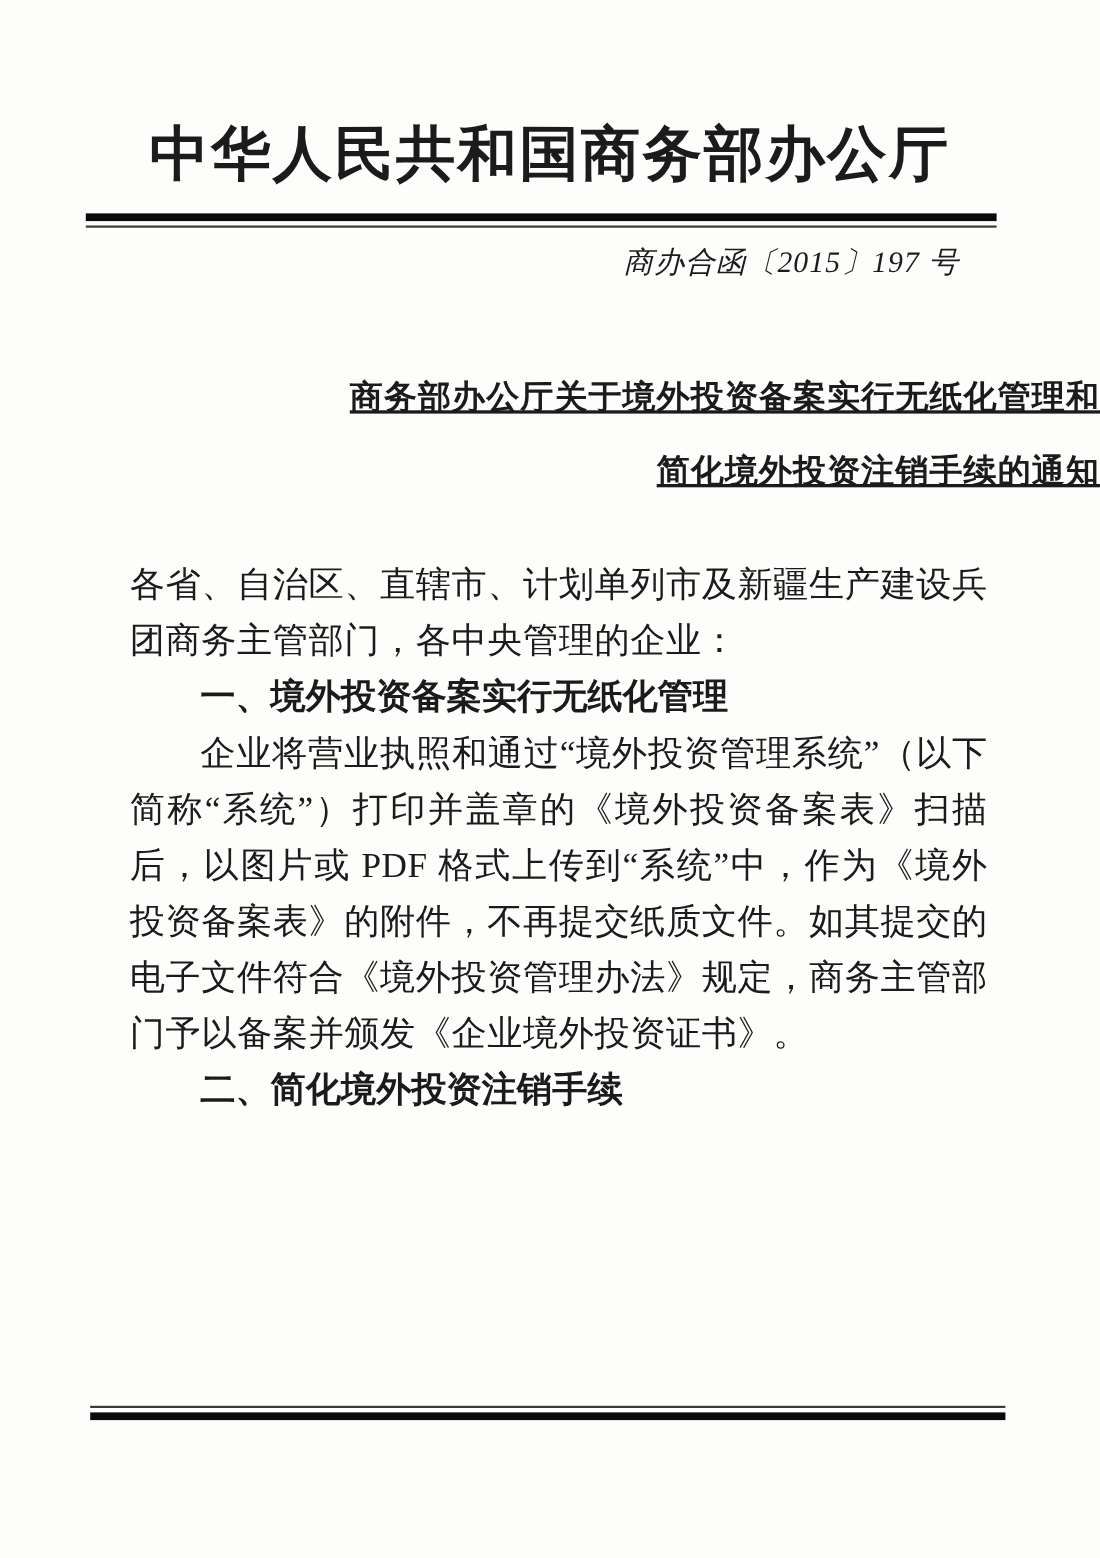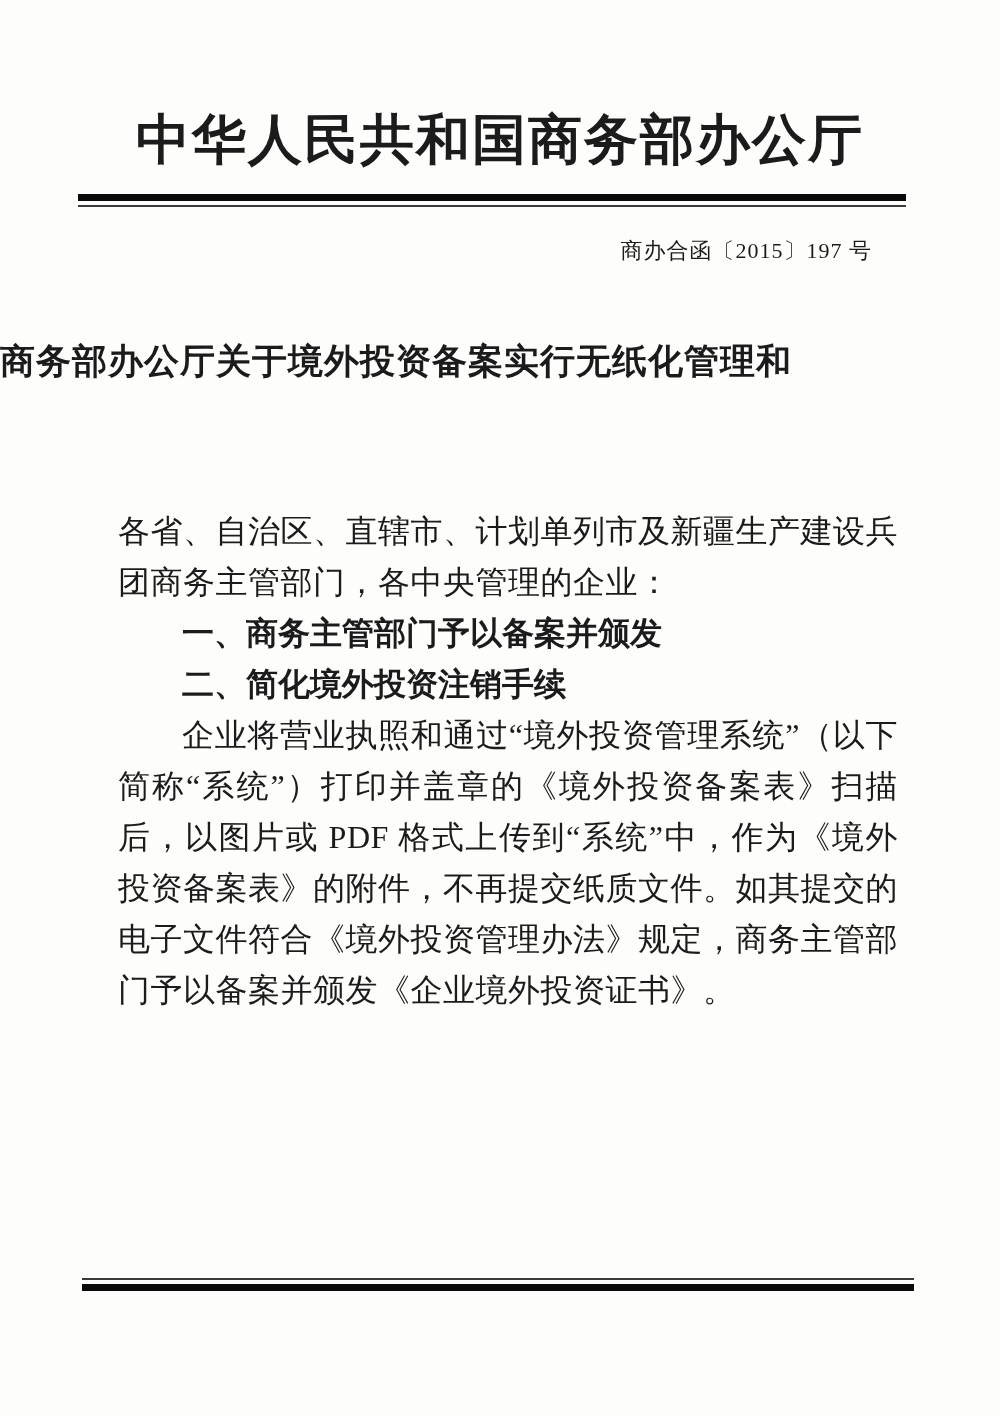--- a/index.html
+++ b/index.html
@@ -28,37 +28,39 @@
     position: absolute;
     top: 194px;
     left: 78px;
     width: 828px;
   }
   .rule-thick { height: 7px; background: #0a0a0a; }
   .rule-thin  { height: 2px; background: #3a3a3a; }
   .rule-double .rule-thin { margin-top: 4px; }
   .ref-number {
     position: absolute;
-    top: 236px;
+    top: 220px;
     right: 128px;
-    font-size: 22px;
+    font-size: 27px;
     letter-spacing: 1px;
     white-space: nowrap;
+    font-style: italic;
   }
   .doc-title {
     position: absolute;
     top: 328px;
     left: 0;
     width: 100%;
     margin: 0;
-    text-align: left;
-    font-size: 35px;
+    text-align: right;
+    font-size: 30px;
     font-weight: 700;
     line-height: 67px;
     letter-spacing: 1px;
+    text-decoration: underline;
   }
   .doc-title .title-line { display: block; }
   .body-text {
     position: absolute;
     top: 506px;
     left: 118px;
     width: 780px;
     font-size: 32px;
     line-height: 51px;
     text-align: justify;
@@ -89,27 +91,28 @@
 
   <div class="rule-double">
     <div class="rule-thick"></div>
     <div class="rule-thin"></div>
   </div>
 
   <div class="ref-number">商办合函〔2015〕197 号</div>
 
   <h1 class="doc-title">
     <span class="title-line">商务部办公厅关于境外投资备案实行无纸化管理和</span>
+    <span class="title-line">简化境外投资注销手续的通知</span>
   </h1>
 
   <main class="body-text">
     <p class="para salutation">各省、自治区、直辖市、计划单列市及新疆生产建设兵团商务主管部门，各中央管理的企业：</p>
-    <p class="para heading">一、商务主管部门予以备案并颁发</p>
+    <p class="para heading">一、境外投资备案实行无纸化管理</p>
+    <p class="para indent">企业将营业执照和通过“境外投资管理系统”（以下简称“系统”）打印并盖章的《境外投资备案表》扫描后，以图片或 PDF 格式上传到“系统”中，作为《境外投资备案表》的附件，不再提交纸质文件。如其提交的电子文件符合《境外投资管理办法》规定，商务主管部门予以备案并颁发《企业境外投资证书》。</p>
     <p class="para heading">二、简化境外投资注销手续</p>
-    <p class="para indent">企业将营业执照和通过“境外投资管理系统”（以下简称“系统”）打印并盖章的《境外投资备案表》扫描后，以图片或 PDF 格式上传到“系统”中，作为《境外投资备案表》的附件，不再提交纸质文件。如其提交的电子文件符合《境外投资管理办法》规定，商务主管部门予以备案并颁发《企业境外投资证书》。</p>
   </main>
 
   <div class="footer-rule">
     <div class="rule-thin"></div>
     <div class="rule-thick"></div>
   </div>
 
 </div>
 
 </body></html>

